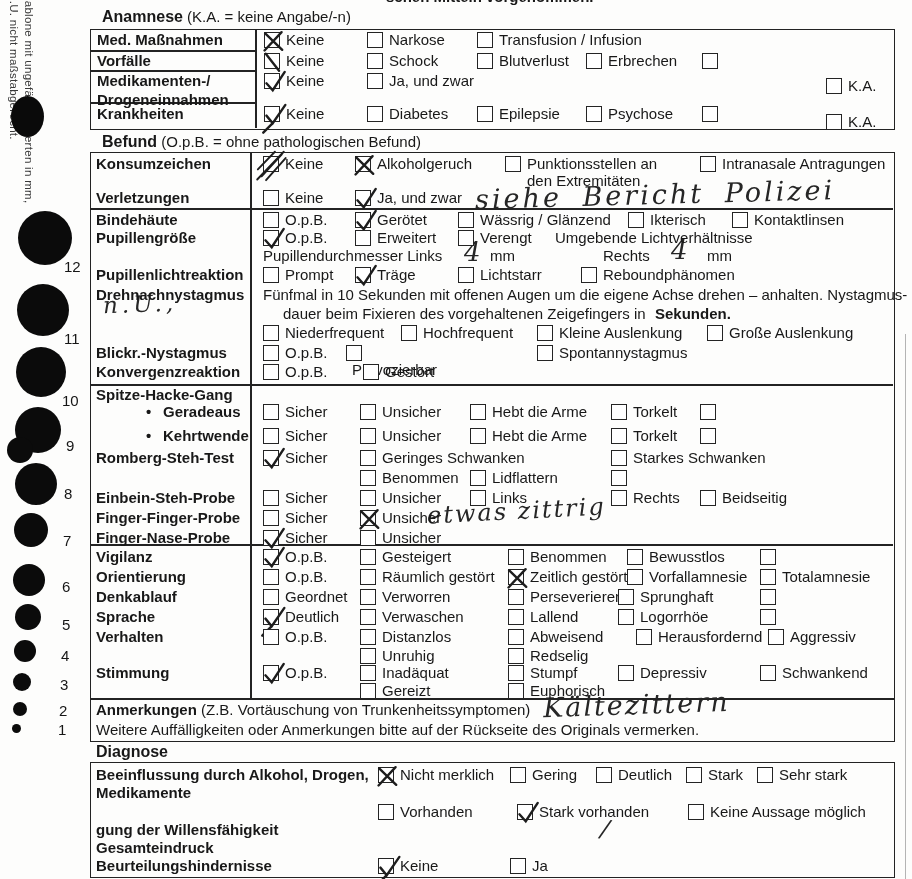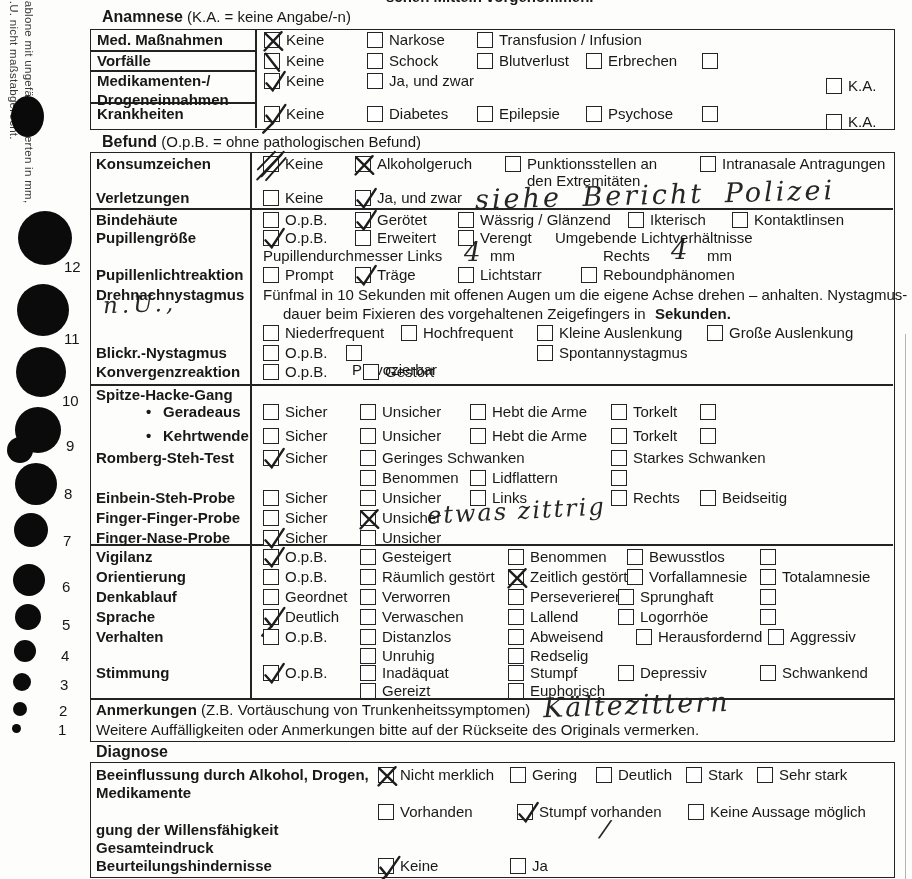--- a/index.html
+++ b/index.html
@@ -620,21 +620,21 @@
     <div class="cbwrap" style="left: 378px; top: 803px;">
       <span class="cb"></span>
       <span class="cblabel">Vorhanden</span>
     </div>
     <div class="cbwrap" style="left: 517px; top: 803px;">
       <span class="cb">
         <svg viewBox="0 0 19 17">
           <path d="M3.5 9.5 L8.5 15 L18 0.5"></path>
         </svg>
       </span>
-      <span class="cblabel">Stumpf vorhanden</span>
+      <span class="cblabel">Stark vorhanden</span>
     </div>
     <div class="cbwrap" style="left: 688px; top: 803px;">
       <span class="cb"></span>
       <span class="cblabel">Keine Aussage möglich</span>
     </div>
     <div class="rowlabel" style="left: 96px; top: 839px;">Gesamteindruck</div>
     <div class="rowlabel" style="left: 96px; top: 857px;">Beurteilungshindernisse</div>
     <div class="cbwrap" style="left: 378px; top: 857px;">
       <span class="cb">
         <svg viewBox="0 0 19 17">

